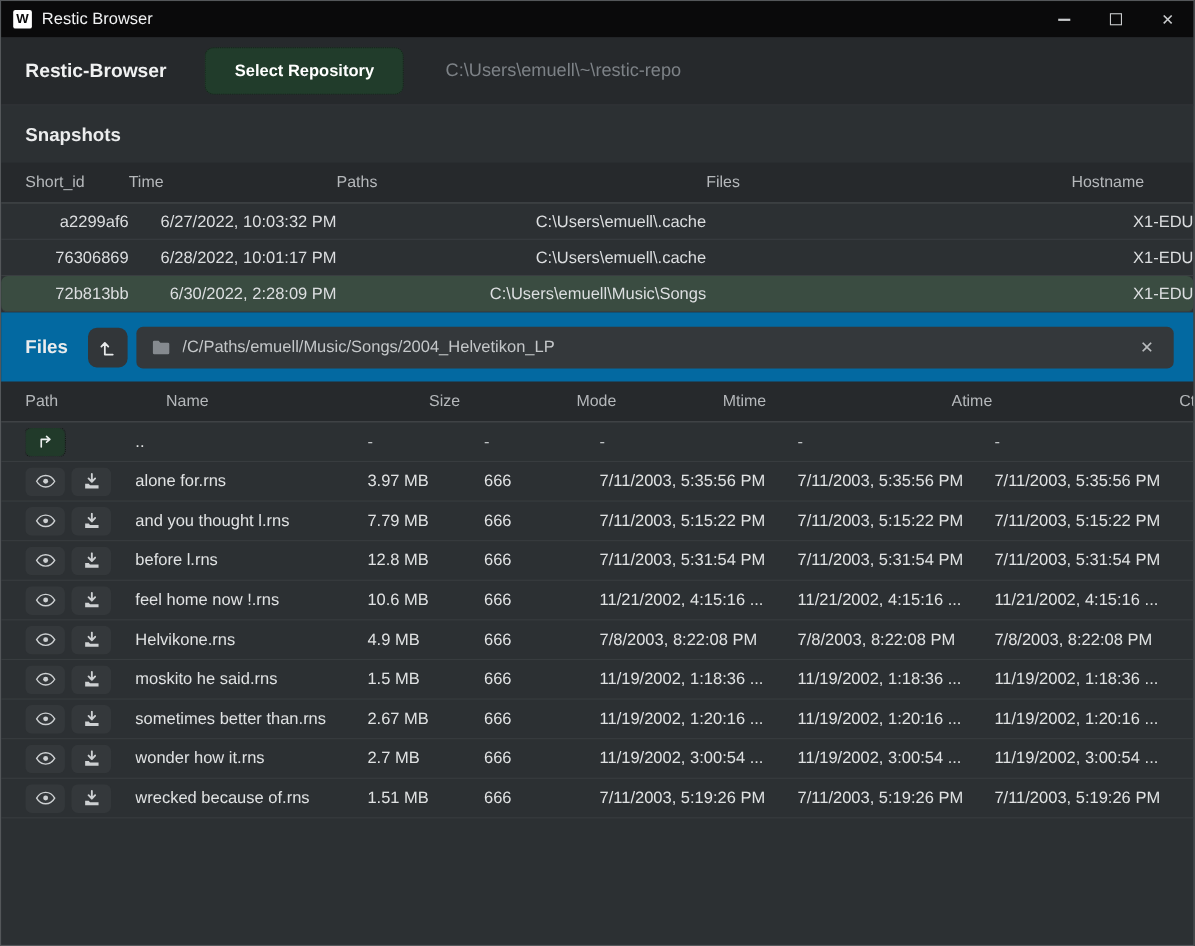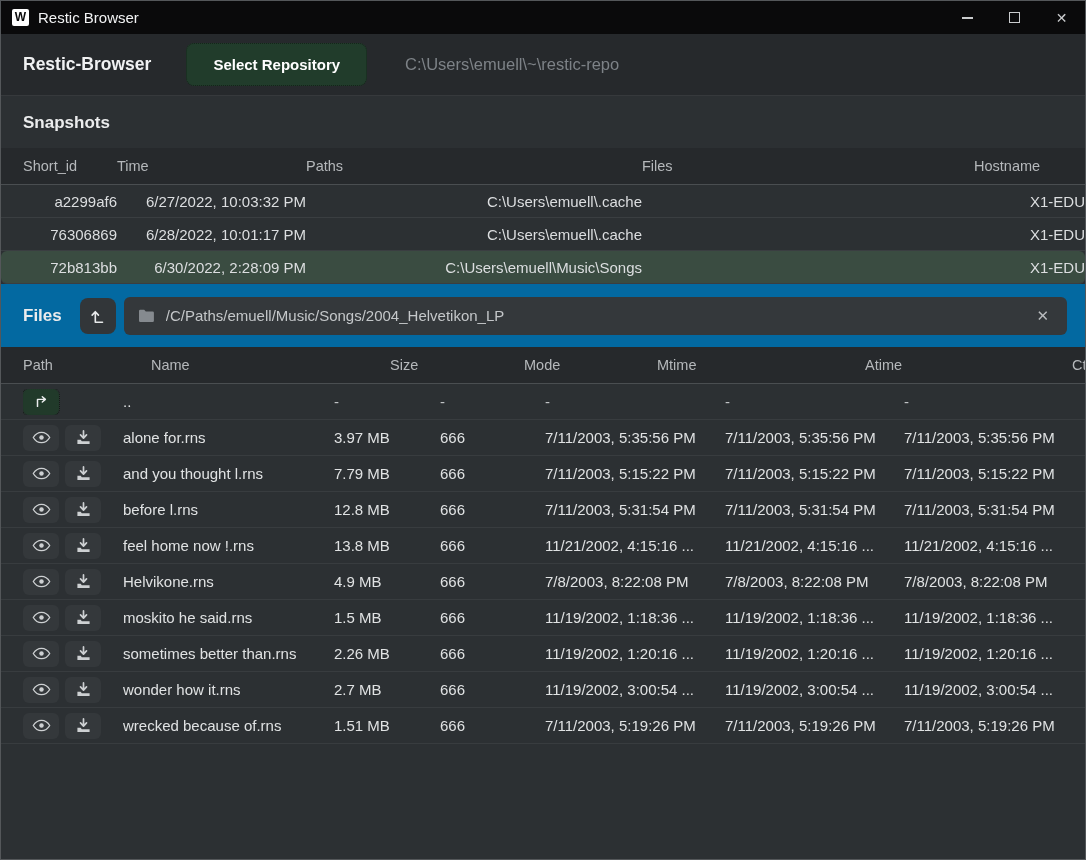--- a/index.html
+++ b/index.html
@@ -303,21 +303,21 @@
       <button class="icon-btn">
         <span>
           <svg width="15" height="15" viewBox="0 0 16 16">
               <path d="M8 1 V8 M4.8 5.2 L8 8.6 L11.2 5.2" stroke="#cdd0d2" stroke-width="1.8" fill="none" stroke-linecap="round" stroke-linejoin="round"></path>
               <path d="M1.5 10.5 L5 10.5 L6.2 12 L14.5 12 L14.5 15 L1.5 15 Z" fill="#cdd0d2"></path>
             </svg>
         </span>
       </button>
     </div>
     <div>feel home now !.rns</div>
-    <div>13.8 MB</div>
+    <div>10.6 MB</div>
     <div>666</div>
     <div>11/21/2002, 4:15:16 ...</div>
     <div>11/21/2002, 4:15:16 ...</div>
     <div>11/21/2002, 4:15:16 ...</div>
   </div>
     <div class="file-row">
     <div class="cell-actions">
       <button class="icon-btn">
         <span>
           <svg width="19" height="13" viewBox="0 0 22 14">
@@ -381,21 +381,21 @@
       <button class="icon-btn">
         <span>
           <svg width="15" height="15" viewBox="0 0 16 16">
               <path d="M8 1 V8 M4.8 5.2 L8 8.6 L11.2 5.2" stroke="#cdd0d2" stroke-width="1.8" fill="none" stroke-linecap="round" stroke-linejoin="round"></path>
               <path d="M1.5 10.5 L5 10.5 L6.2 12 L14.5 12 L14.5 15 L1.5 15 Z" fill="#cdd0d2"></path>
             </svg>
         </span>
       </button>
     </div>
     <div>sometimes better than.rns</div>
-    <div>2.26 MB</div>
+    <div>2.67 MB</div>
     <div>666</div>
     <div>11/19/2002, 1:20:16 ...</div>
     <div>11/19/2002, 1:20:16 ...</div>
     <div>11/19/2002, 1:20:16 ...</div>
   </div>
     <div class="file-row">
     <div class="cell-actions">
       <button class="icon-btn">
         <span>
           <svg width="19" height="13" viewBox="0 0 22 14">

